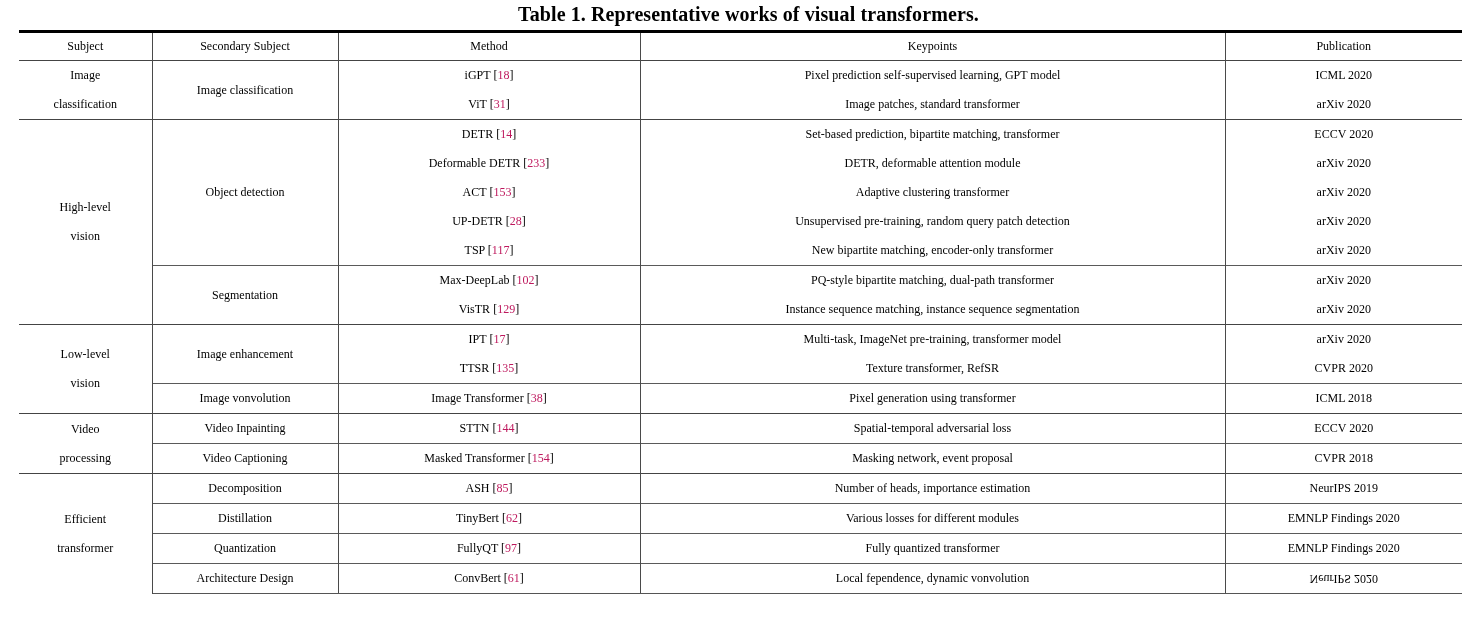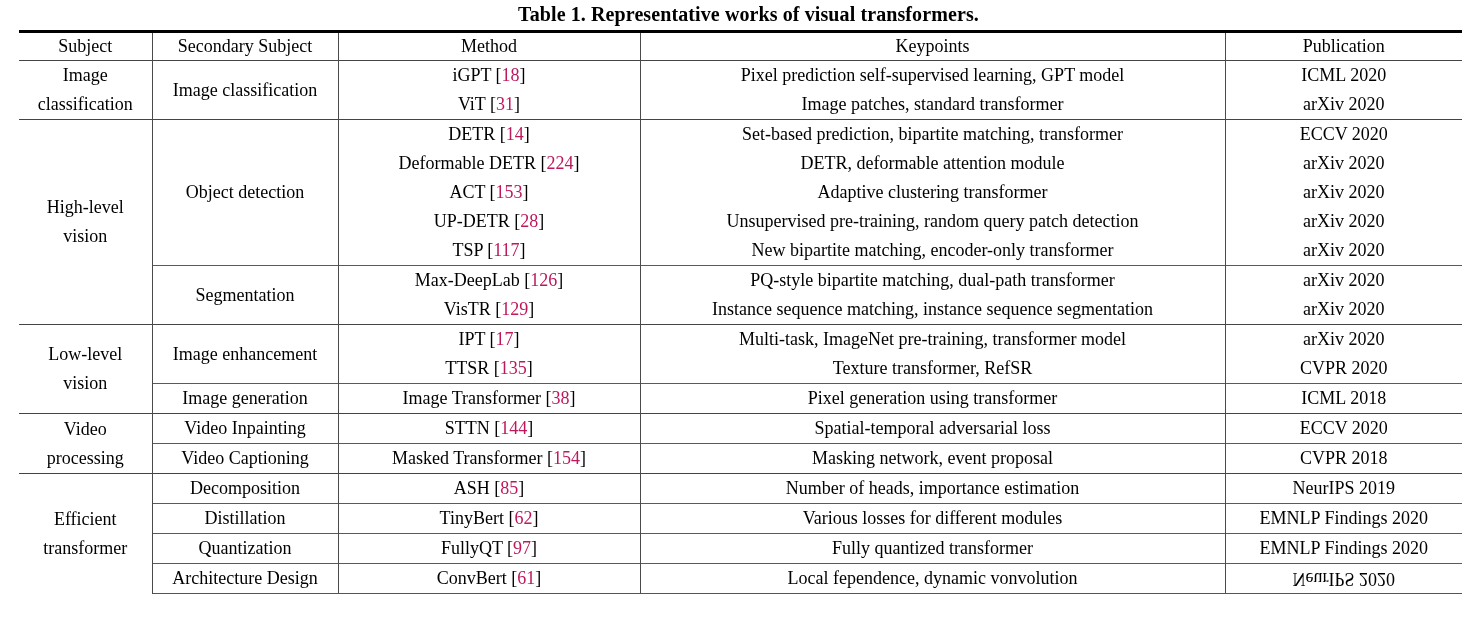--- a/index.html
+++ b/index.html
@@ -33,21 +33,21 @@
   #table-wrap {
     position: absolute;
     left: 19px;
     top: 30px;
     width: 1443px;
   }
   table.tbl {
     border-collapse: collapse;
     table-layout: fixed;
     width: 1443px;
-    font-size: 18px;
+    font-size: 12px;
     font-family: Liberation Serif, serif;
   }
   table.tbl td, table.tbl th {
     border-left: 1px solid #4a4a4a;
     border-right: 1px solid #4a4a4a;
     text-align: center;
     vertical-align: middle;
     padding: 0 3px;
     font-weight: normal;
     white-space: nowrap;
@@ -130,21 +130,21 @@
           <td class="edge-l multi" rowspan="7">
             <span>High-level</span><br>
             <span>vision</span>
           </td>
           <td rowspan="5">Object detection</td>
           <td><span>DETR</span> <span class="brk">[</span><span class="cite">14</span><span class="brk">]</span></td>
           <td>Set-based prediction, bipartite matching, transformer</td>
           <td class="edge-r">ECCV 2020</td>
         </tr>
         <tr class="r1">
-          <td><span>Deformable DETR</span> <span class="brk">[</span><span class="cite">224</span><span class="brk">]</span></td>
+          <td><span>Deformable DETR</span> <span class="brk">[</span><span class="cite">233</span><span class="brk">]</span></td>
           <td>DETR, deformable attention module</td>
           <td class="edge-r">arXiv 2020</td>
         </tr>
         <tr class="r1">
           <td><span>ACT</span> <span class="brk">[</span><span class="cite">153</span><span class="brk">]</span></td>
           <td>Adaptive clustering transformer</td>
           <td class="edge-r">arXiv 2020</td>
         </tr>
         <tr class="r1">
           <td><span>UP-DETR</span> <span class="brk">[</span><span class="cite">28</span><span class="brk">]</span></td>
@@ -152,21 +152,21 @@
           <td class="edge-r">arXiv 2020</td>
         </tr>
         <tr class="r1">
           <td><span>TSP</span> <span class="brk">[</span><span class="cite">117</span><span class="brk">]</span></td>
           <td>New bipartite matching, encoder-only transformer</td>
           <td class="edge-r">arXiv 2020</td>
         </tr>
 
         <tr class="r1 thinrule">
           <td rowspan="2">Segmentation</td>
-          <td><span>Max-DeepLab</span> <span class="brk">[</span><span class="cite">126</span><span class="brk">]</span></td>
+          <td><span>Max-DeepLab</span> <span class="brk">[</span><span class="cite">102</span><span class="brk">]</span></td>
           <td>PQ-style bipartite matching, dual-path transformer</td>
           <td class="edge-r">arXiv 2020</td>
         </tr>
         <tr class="r1">
           <td><span>VisTR</span> <span class="brk">[</span><span class="cite">129</span><span class="brk">]</span></td>
           <td>Instance sequence matching, instance sequence segmentation</td>
           <td class="edge-r">arXiv 2020</td>
         </tr>
 
         <tr class="r1 midrule">
@@ -179,21 +179,21 @@
           <td>Multi-task, ImageNet pre-training, transformer model</td>
           <td class="edge-r">arXiv 2020</td>
         </tr>
         <tr class="r1">
           <td><span>TTSR</span> <span class="brk">[</span><span class="cite">135</span><span class="brk">]</span></td>
           <td>Texture transformer, RefSR</td>
           <td class="edge-r">CVPR 2020</td>
         </tr>
 
         <tr class="r1 thinrule">
-          <td>Image generation</td>
+          <td>Image vonvolution</td>
           <td><span>Image Transformer</span> <span class="brk">[</span><span class="cite">38</span><span class="brk">]</span></td>
           <td>Pixel generation using transformer</td>
           <td class="edge-r">ICML 2018</td>
         </tr>
 
         <tr class="r1 midrule">
           <td class="edge-l multi" rowspan="2">
             <span>Video</span><br>
             <span>processing</span>
           </td>

